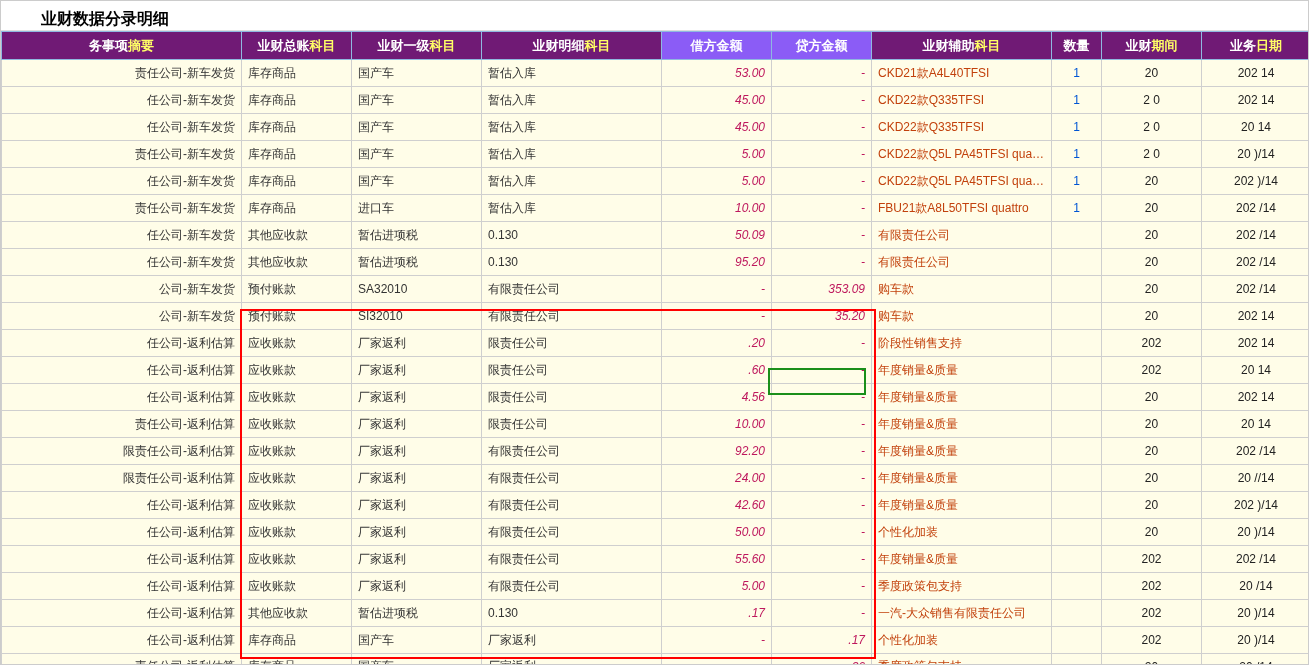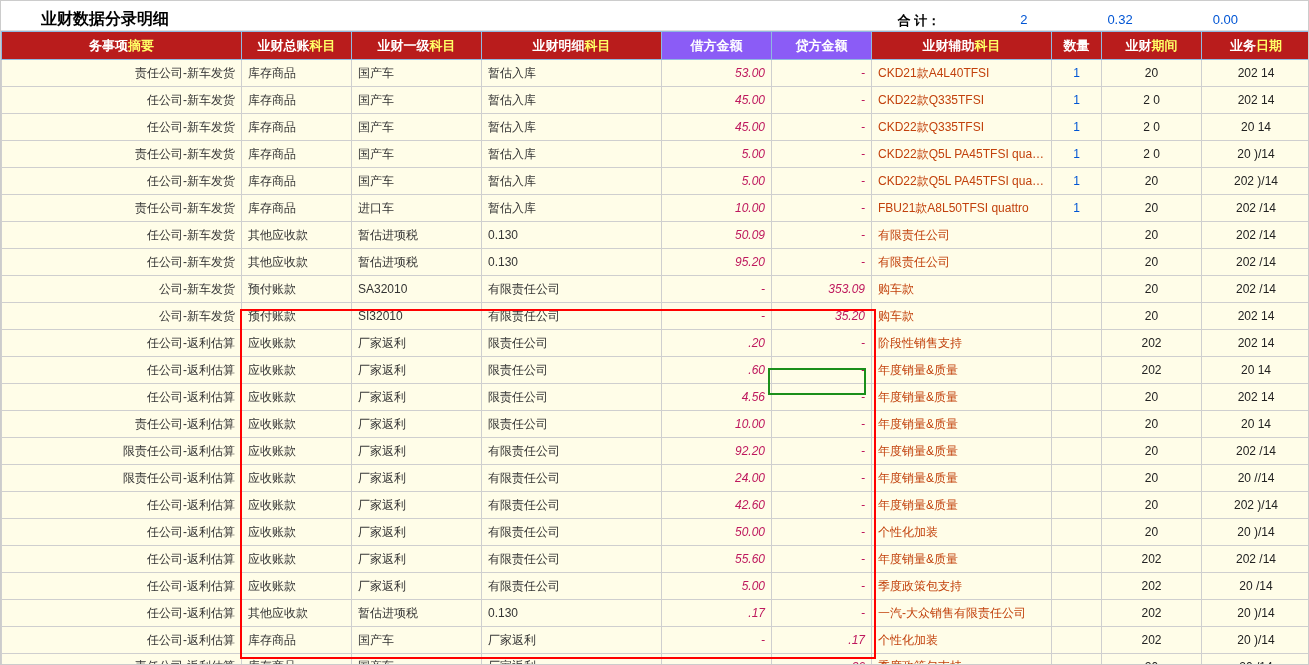--- a/index.html
+++ b/index.html
@@ -38,21 +38,21 @@
 .title-bar .totals .label {
   color: #000;
   font-weight: bold;
 }
 .grid {
   width: 100%;
   border-collapse: collapse;
   table-layout: fixed;
 }
 .grid th {
-  background: #b91c1c;
+  background: #701a75;
   color: #fff;
   font-weight: bold;
   height: 28px;
   border: 1px solid #8fb8e0;
   font-size: 13px;
   text-align: center;
   position: relative;
 }
 .grid th.red {
   background: #8b5cf6;
@@ -118,26 +118,20 @@
 .col-aux { width: 180px; }
 .col-qty { width: 50px; }
 .col-period { width: 100px; }
 .col-date { width: 109px; }
 </style>
 </head>
 <body>
 
 <div class="title-bar">
   <span class="title">业财数据分录明细</span>
-  <div class="totals">
-    <span class="label">合  计：</span>
-    <span>2</span>
-    <span>0.32</span>
-    <span>0.00</span>
-  </div>
 </div>
 
 <table class="grid">
   <colgroup>
     <col class="col-summary">
       <col class="col-l1">
       <col class="col-l2">
       <col class="col-l3">
     <col class="col-debit">
       <col class="col-credit">

